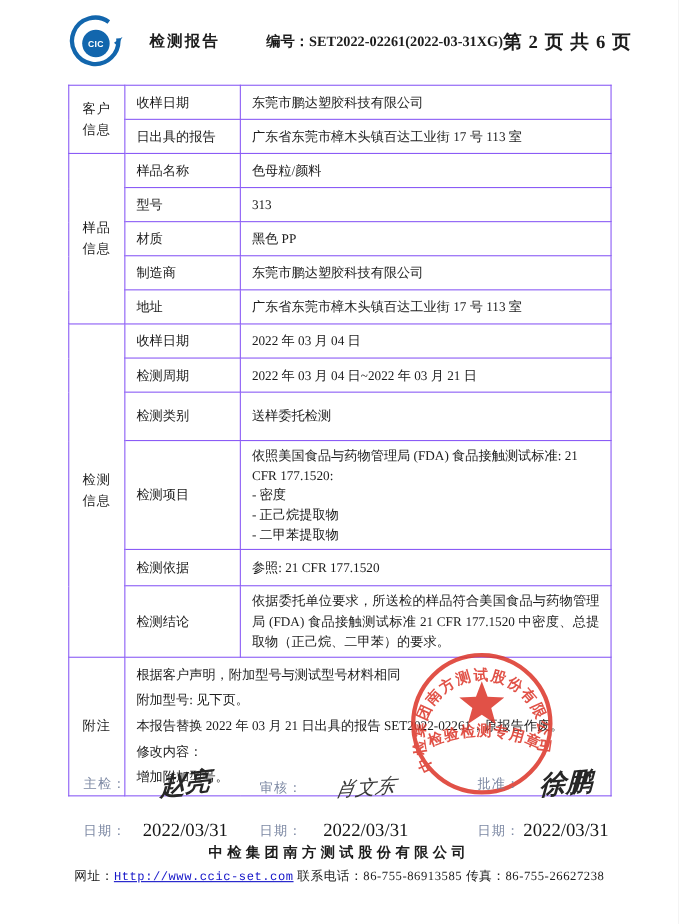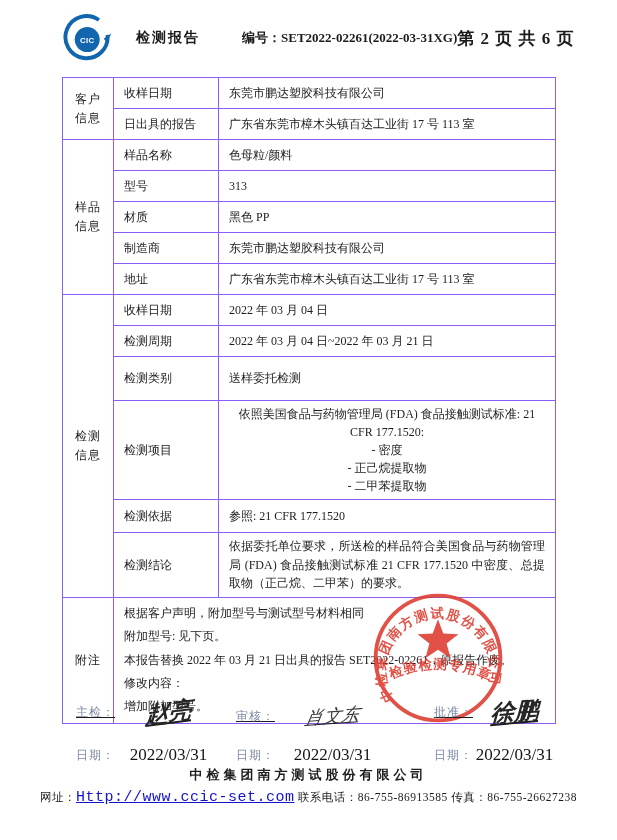--- a/index.html
+++ b/index.html
@@ -48,36 +48,36 @@
     width: 51px; text-align: center; padding: 4px 12px;
     line-height: 1.9; letter-spacing: 1px;
   }
   td.lbl { width: 105px; }
   tr.r { height: 31px; }
   tr.r-cat { height: 44px; }
   tr.r-items { height: 88px; }
   tr.r-basis { height: 33px; margin-top: 14px; }
   tr.r-concl { height: 58px; }
   tr.r-note { height: 123px; }
-  .cell-lines div { line-height: 1.5; text-align: center; }
+  .cell-lines div { line-height: 1.5; }
   td.note-cell { vertical-align: top; padding-top: 6px; }
   td.note-cell div { line-height: 1.95; }
   
   .stamp {
     position: absolute; left: 352px; top: 572px;
     width: 172px; height: 172px;
     opacity: 0.88; pointer-events: none;
   }
   
   .sign-block {
     position: absolute; left: 62px; top: 688px; width: 494px;
   }
   .sign-row { display: flex; align-items: flex-end; height: 40px; }
   .date-row { display: flex; align-items: center; height: 26px; margin-top: 14px; }
-  .sg { display: flex; align-items: center; text-decoration: underline; }
+  .sg { display: flex; align-items: center; }
   .sg1 { width: 160px; } .sg2 { width: 168px; } .sg3 { flex: 1; }
   .dg { display: flex; align-items: flex-start; }
   .dg1 { width: 160px; } .dg2 { width: 168px; } .dg3 { flex: 1; }
   .role-label, .date-label {
     color: #7c88a3; font-size: 12px; letter-spacing: 1px; white-space: nowrap;
     padding-left: 14px; align-self: center;
   }
   .sg3 .role-label { padding-left: 44px; }
   .dg3 .date-label { padding-left: 44px; }
   .sig {
@@ -92,21 +92,21 @@
   .date-val { flex: 1; text-align: center; font-size: 17px; color: #151515; }
   
   .footer {
     position: absolute; left: 0; right: 0; top: 766px; text-align: center;
   }
   .f-company { font-weight: bold; font-size: 13px; letter-spacing: 4px; }
   .f-line { font-size: 11.5px; margin-top: 5px; letter-spacing: 0.5px; }
   .f-link {
     color: #1414c8; text-decoration: underline;
     font-family: "Liberation Mono", "DejaVu Sans Mono", monospace;
-    font-size: 15px; cursor: pointer;
+    font-size: 11px; cursor: pointer;
   }
 </style>
 </head>
 <body>
 
 <div class="page">
 
   <div class="header">
     <svg class="logo" viewBox="0 0 64 64">
       <path d="M 46 9 A 27 27 0 1 0 57 28" fill="none" stroke="#1266ad" stroke-width="5"></path>

